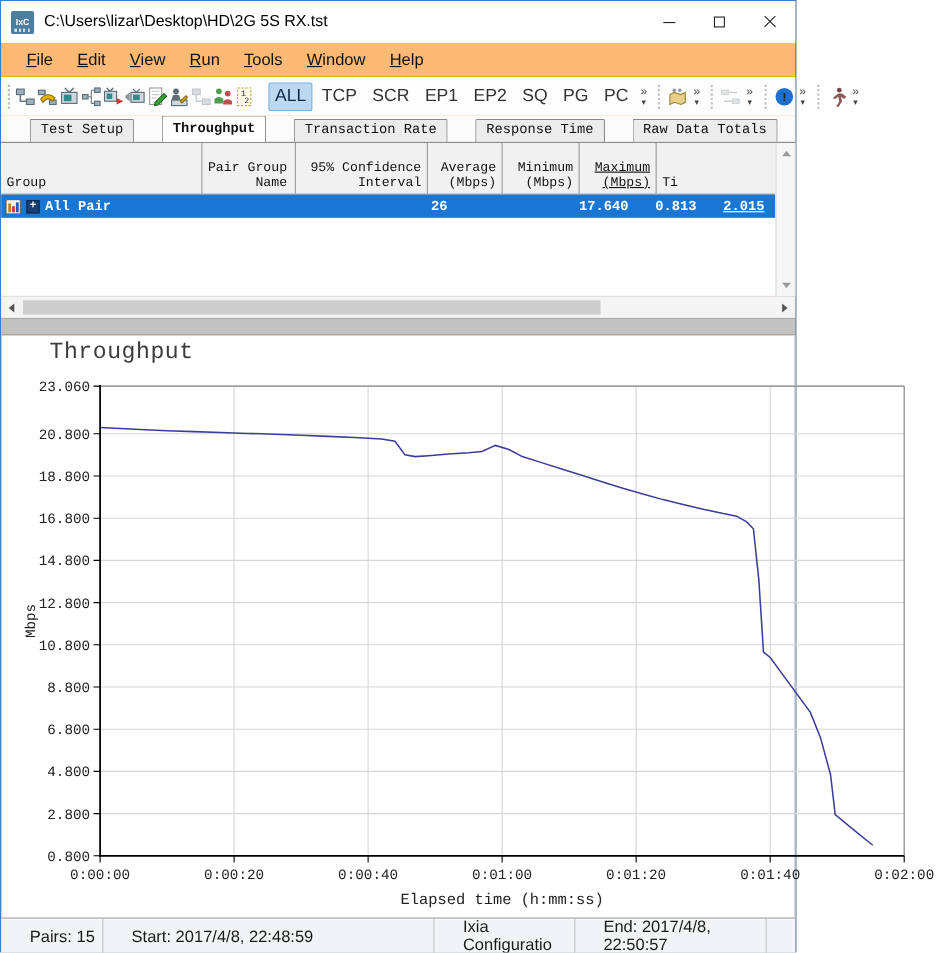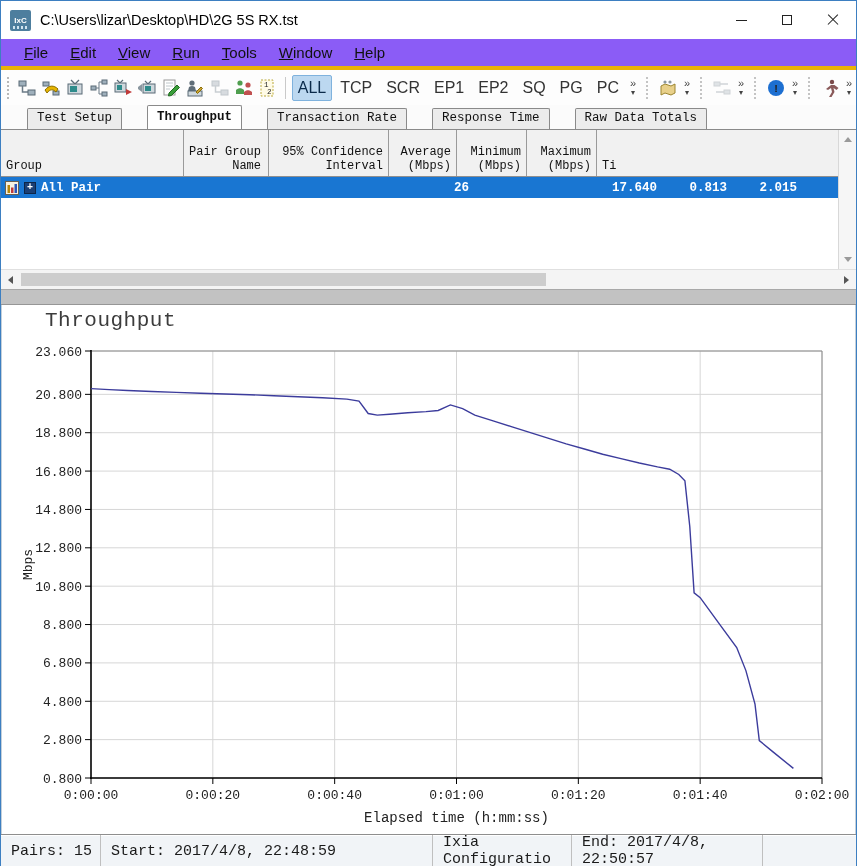--- a/index.html
+++ b/index.html
@@ -1,40 +1,40 @@
 <!DOCTYPE html>
 <html><head>
 <meta charset="utf-8">
 <style>
   * { box-sizing: border-box; margin: 0; padding: 0; }
   html,body { width: 857px; height: 866px; overflow: hidden;
               font-family: "Liberation Sans", sans-serif; background:#fff; }
-  .window { width:857px; height:866px; border:1px solid #3d7fc1;
-            display:flex; flex-direction:column; background:#8b5cf6; }
+  .window { width:724px; height:866px; border:1px solid #3d7fc1;
+            display:flex; flex-direction:column; background:#fdba74; }
 
   
   .titlebar { height:38px; display:flex; align-items:center; background:#fff; flex:0 0 auto; }
   .appicon { width:21px; height:21px; margin-left:9px; background:#4d7e9e; color:#fff;
              font-size:8px; font-weight:bold; display:flex; align-items:center;
              justify-content:center; border-radius:2px; position:relative; }
   .appicon:after{ content:""; position:absolute; left:3px; bottom:2px; width:14px; height:3px;
              background:repeating-linear-gradient(90deg,#cfe3ef 0 2px,transparent 2px 4px); }
   .wtitle { margin-left:9px; font-size:14.5px; color:#000; }
   .wctrls { margin-left:auto; display:flex; height:100%; }
   .wbtn { width:46px; height:100%; display:flex; align-items:center; justify-content:center; }
   .glyph-min { width:11px; height:1px; background:#222; display:block; }
   .glyph-max { width:10px; height:10px; border:1px solid #222; display:block; }
   .glyph-close { position:relative; width:12px; height:12px; display:block; }
   .glyph-close:before,.glyph-close:after{ content:""; position:absolute; left:-1px; top:5px;
       width:14px; height:1.3px; background:#222; }
   .glyph-close:before{ transform:rotate(45deg);} .glyph-close:after{ transform:rotate(-45deg);}
 
   
   .menubar { height:31px; display:flex; align-items:center; padding-left:12px; gap:0;
-             font-size:15px; color:#111; border-bottom:4px solid #eab308; flex:0 0 auto; }
+             font-size:15px; color:#111; border-bottom:1px solid #eab308; flex:0 0 auto; }
   .menuitem { padding:0 11px; }
   .u { text-decoration:underline; }
 
   
   .toolbar { height:35px; display:flex; align-items:center; padding-left:4px; flex:0 0 auto; background:#fdfdfd; }
   .grip { width:4px; height:22px; border-left:2px dotted #b8b8b8; margin:0 4px 0 2px; }
   .tbtn { width:27px; height:26px; display:flex; align-items:center; justify-content:center; }
   .tsep { width:1px; height:22px; background:#c9c9c9; margin:0 5px; }
   .tdots { width:4px; height:22px; border-left:2px dotted #c4c4c4; margin:0 6px; }
   .fbtn { font-size:16px; color:#333; padding:3px 5px; margin:0 1px; border:1px solid transparent; border-radius:2px;}
@@ -53,21 +53,21 @@
 
   
   .tablewrap { height:140px; position:relative; border-top:1px solid #8a8a8a; flex:0 0 auto; background:#fff; }
   .gridarea { position:absolute; left:0; top:0; right:18px; bottom:0; overflow:hidden; }
   .theadrow { display:flex; height:47px; background:#f1f1f1; border-bottom:1px solid #8f8f8f; }
   .th { font-family:"Liberation Mono", monospace; font-size:12px; color:#111;
         border-right:1px solid #9a9a9a; padding:2px 5px 3px 5px; display:flex;
         align-items:flex-end; white-space:pre-line; line-height:14px; }
   .th.right { justify-content:flex-end; text-align:right; }
   .c0{width:183px;} .c1{width:85px;text-align:right;} .c2{width:90px;} .c3{width:120px;}
-  .c4{width:120px;} .c5{width:68px;} .c6{width:70px;} .c7{width:70px;} .c8{width:33px; border-right:none;}
+  .c4{width:120px;} .c5{width:68px;} .c6{width:70px;} .c7{width:70px;text-decoration:underline;} .c8{width:33px; border-right:none;}
   .trow { display:flex; height:21px; background:#1976d2; color:#fff;
           font-family:"Liberation Mono", monospace; font-size:12.5px; font-weight:bold;
           align-items:center; }
   .td { padding:0 10px 0 5px; overflow:hidden; white-space:nowrap; }
   .td.right { text-align:right; }
   .groupcell { display:flex; align-items:center; gap:5px; padding-left:4px; }
   .expander { width:12px; height:12px; background:#1b3f74; border:1px solid #0d2547; color:#fff;
               font-size:10px; line-height:10px; text-align:center; flex:0 0 auto; }
   .vscroll { position:absolute; right:0; top:0; bottom:0; width:18px; background:#f6f6f6;
              border-left:1px solid #d8d8d8; }
@@ -91,21 +91,21 @@
   .chartpanel { height:529px; position:relative; background:#fff; flex:0 0 auto;
                 border-left:1px solid #c4d0da; border-right:1px solid #c4d0da; }
   .charttitle { position:absolute; left:43px; top:4px; font-family:"Liberation Mono", monospace;
                 font-size:21px; color:#3c3c3c; letter-spacing:0.5px; }
   svg text { font-family:"Liberation Mono", monospace; fill:#222; }
 
   
   .statusbar { height:33px; display:flex; align-items:stretch; background:#f1f4f7;
                border-top:1px solid #8e8e8e; box-shadow:inset 0 1px 0 #ffffff;
                font-size:15px; color:#1a1a1a; flex:0 0 auto; }
-  .scell { display:flex; align-items:center; padding-left:10px; border-right:1px solid #bfbfbf;font-family:Liberation Mono, monospace; }
+  .scell { display:flex; align-items:center; padding-left:26px; border-right:1px solid #bfbfbf; }
   .s0{width:100px;} .s1{width:332px;} .s2{width:139px;} .s3{width:191px;} .s4{flex:1; border-right:none;}
 </style>
 </head>
 <body>
 
 <div class="window">
 
   <div class="titlebar">
     <div class="appicon">IxC</div>
     <div class="wtitle">C:\Users\lizar\Desktop\HD\2G 5S RX.tst</div>

